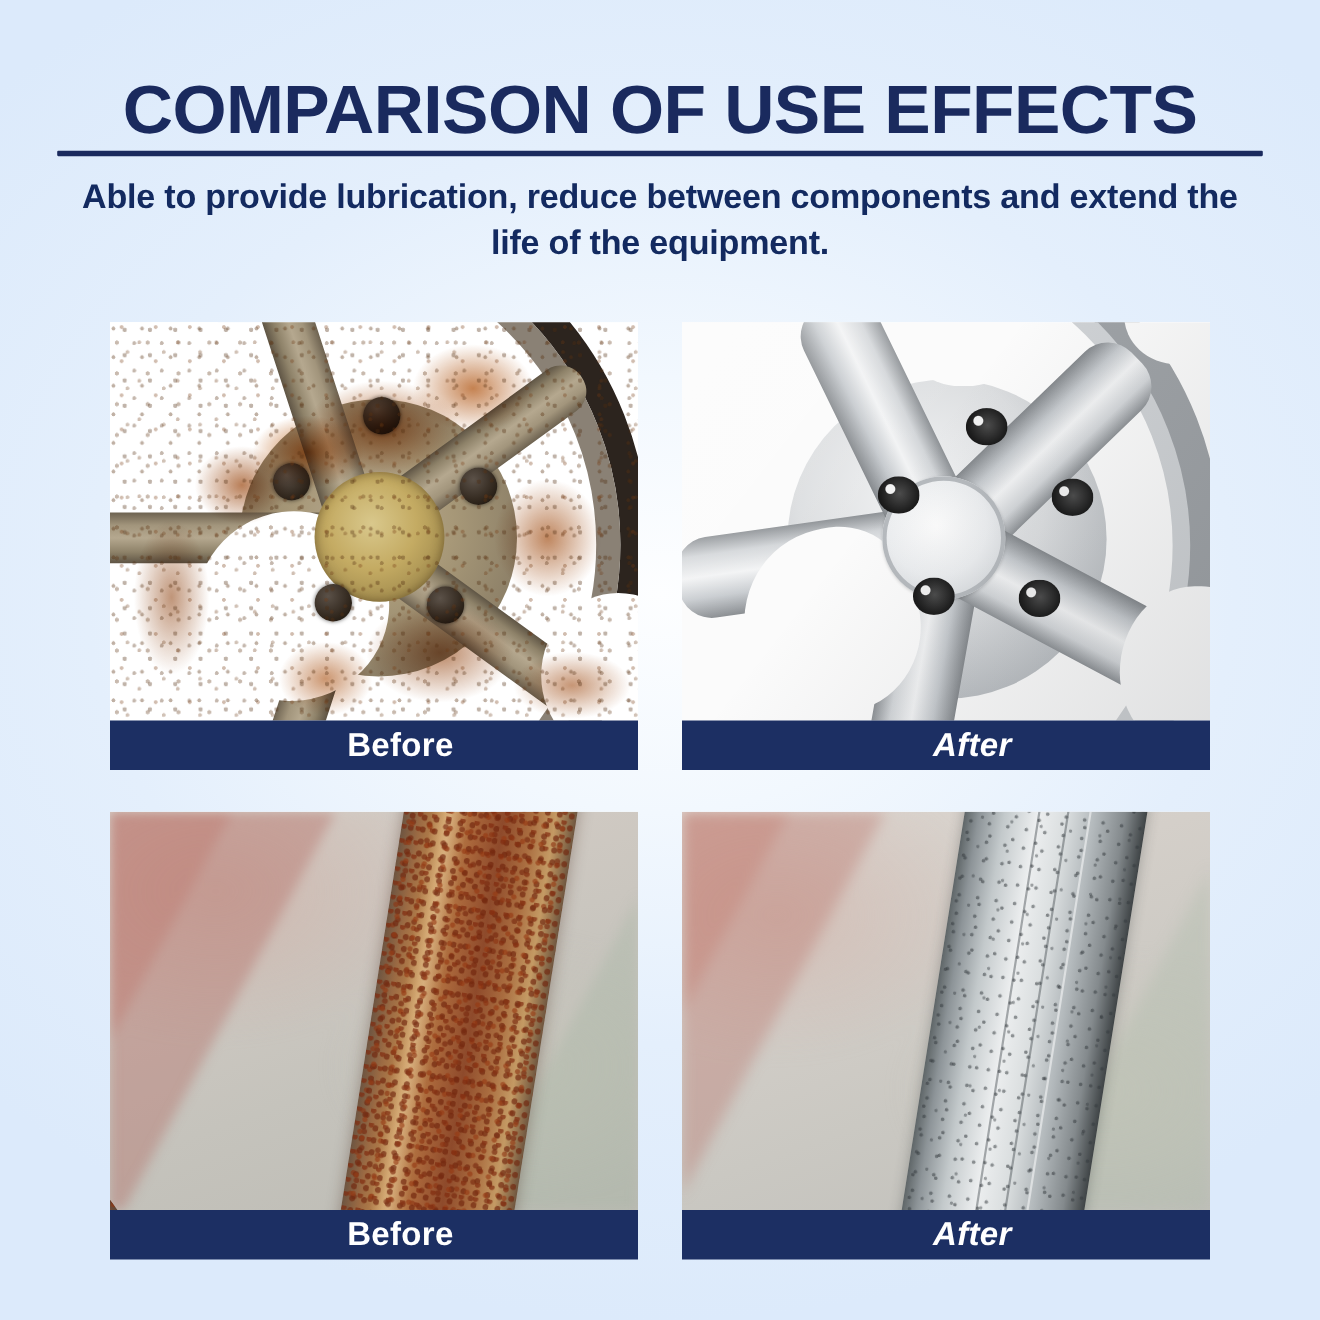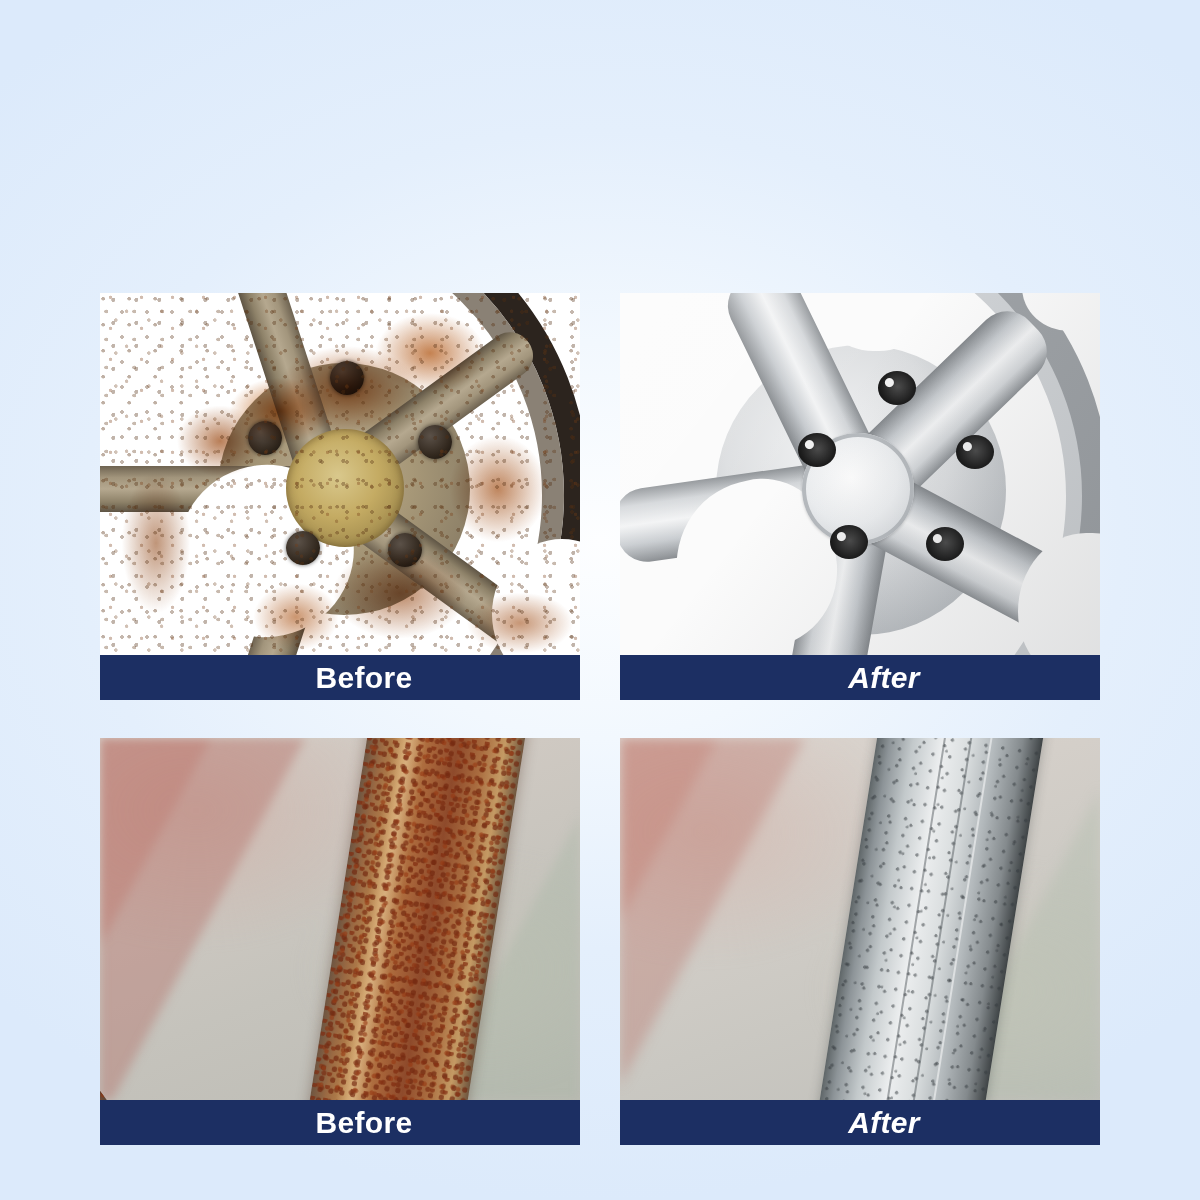--- a/index.html
+++ b/index.html
@@ -386,20 +386,25 @@
     transform:rotate(-36deg);
     border-radius:24px;
     background:linear-gradient(90deg,#6d7264 0%,#9aa08c 20%,#aeb39c 45%,#8c8f78 70%,#5f6354 100%);
   }
 </style>
 </head>
 <body>
 
 <div id="page">
 
+  <div class="header">
+    <div class="title">COMPARISON OF USE EFFECTS</div>
+    <div class="title-rule"></div>
+    <div class="subtitle">Able to provide lubrication, reduce between components and extend the life of the equipment.</div>
+  </div>
 
   <div class="grid">
 
     <div class="card col-l row-t">
       <div class="photo">
         <div class="wheel">
           <div class="rim-outer"></div>
           <div class="rim-inner"></div>
           <div class="hubface"></div>
           <div class="spoke sp1"></div>

